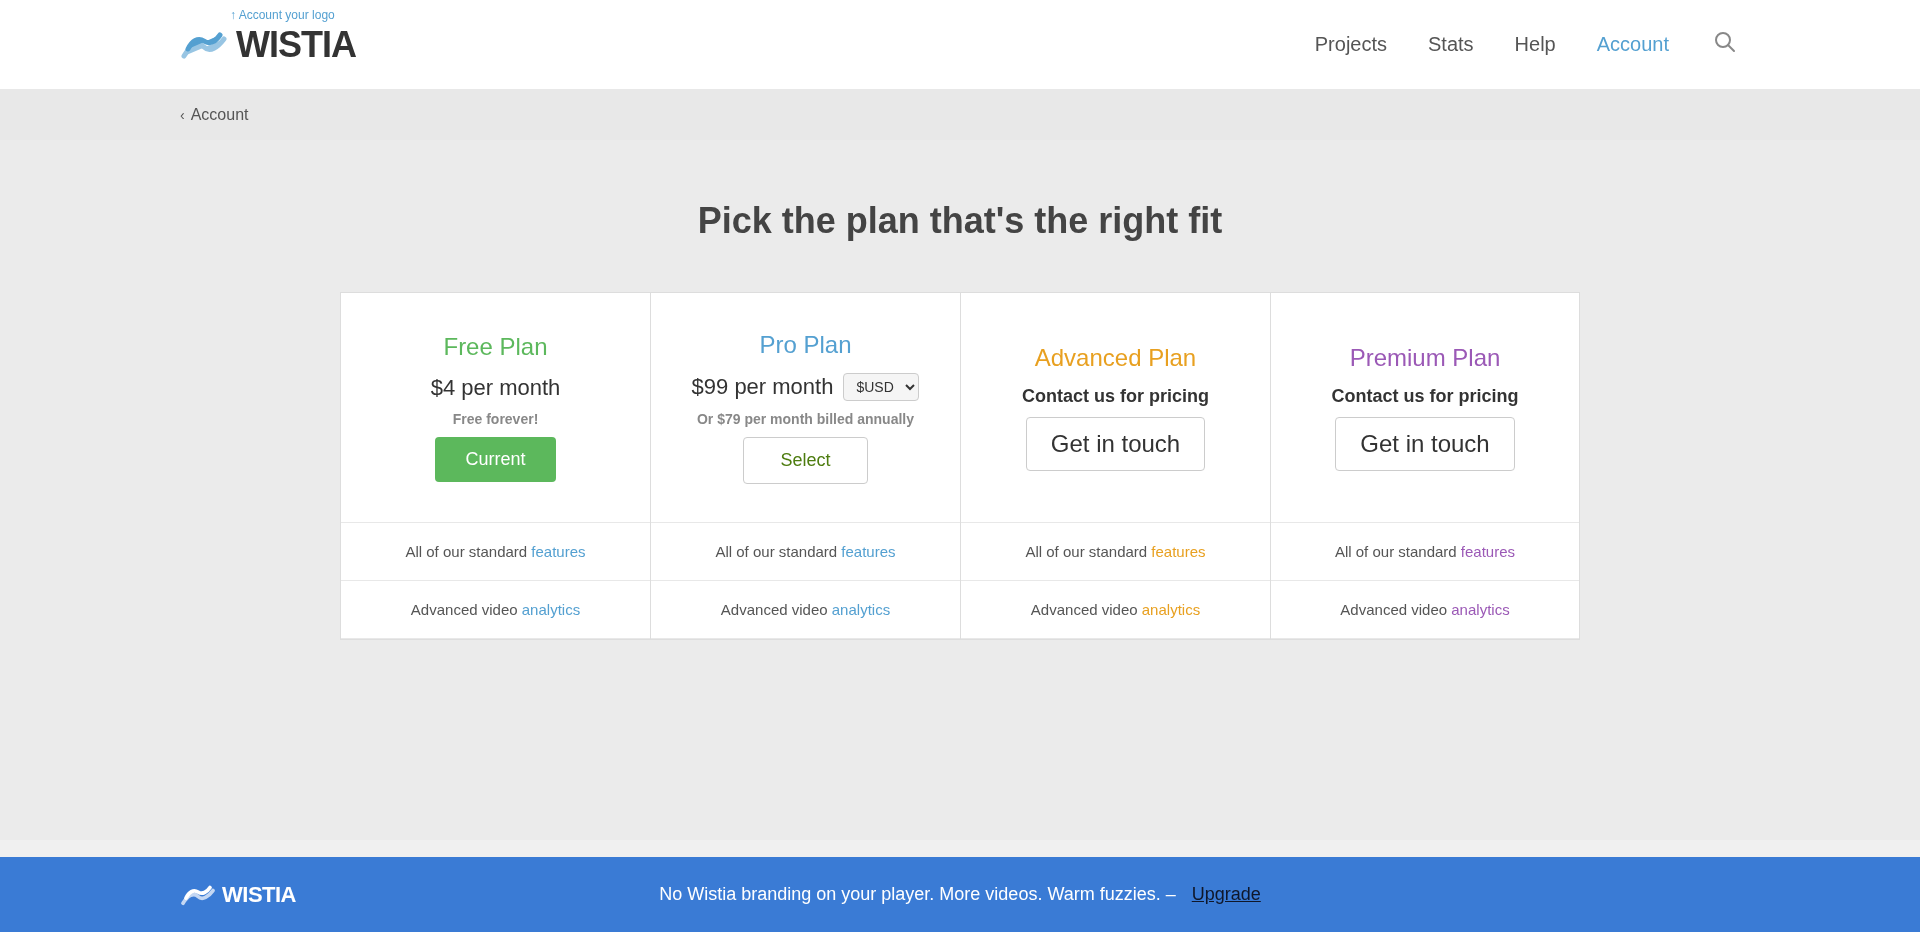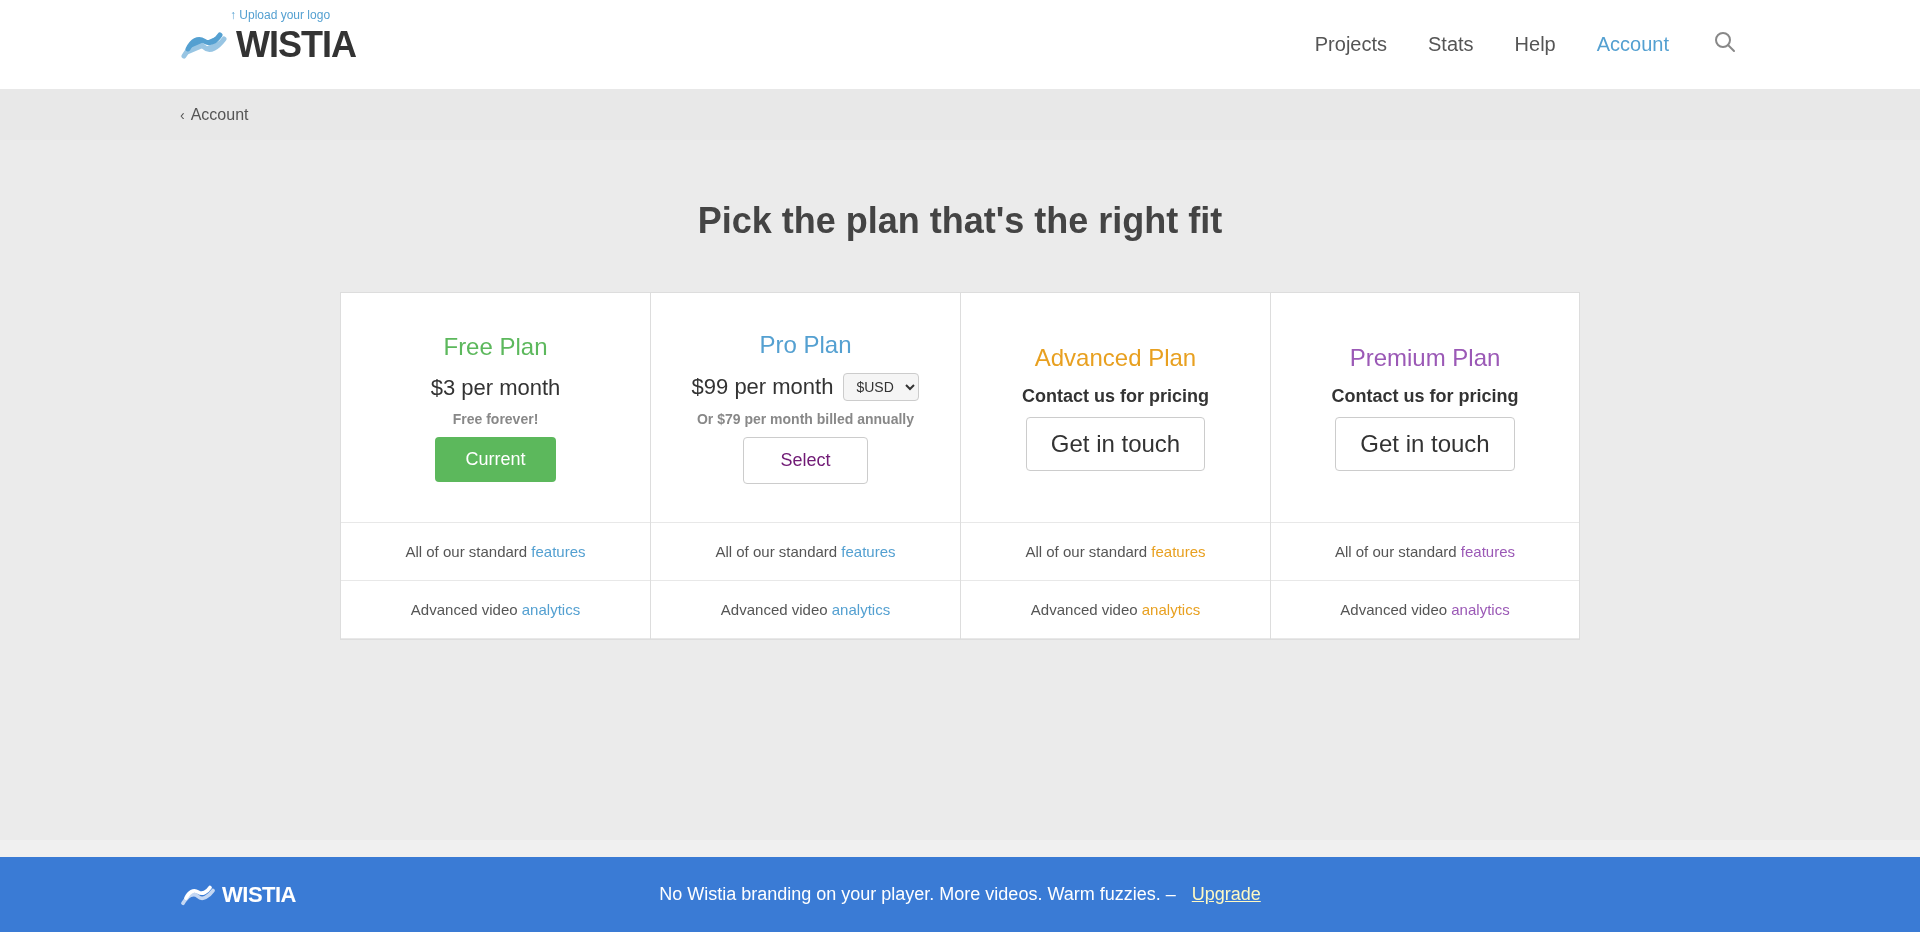--- a/index.html
+++ b/index.html
@@ -177,21 +177,21 @@
       border: none;
       border-radius: 4px;
       padding: 12px 30px;
       font-size: 18px;
       cursor: pointer;
       font-weight: 500;
     }
 
     .btn-select {
       background: #fff;
-      color: #701a75;
+      color: #4d7c0f;
       border: 1px solid #ccc;
       border-radius: 4px;
       padding: 12px 36px;
       font-size: 18px;
       cursor: pointer;
     }
 
     .btn-get-in-touch {
       background: #fff;
       color: #333;
@@ -246,36 +246,36 @@
       font-weight: 700;
       color: #fff;
       letter-spacing: -0.5px;
     }
     .footer-text {
       font-size: 18px;
       color: #fff;
       text-align: center;
     }
     .footer-upgrade {
-      color: #fef9c3;
+      color: #0f172a;
       font-size: 18px;
       text-decoration: underline;
       cursor: pointer;
     }
 
     
     .wave-shape {
       fill: #54a0d1;
     }
   </style>
 </head>
 <body>
 
 <header class="header">
-  <a class="header-upload">↑ Upload your logo</a>
+  <a class="header-upload">↑ Account your logo</a>
   <div class="header-logo">
     <svg class="logo-icon" viewBox="0 0 48 48">
       <path class="wave-shape" d="M8 28 C12 20, 18 16, 24 20 C30 24, 36 20, 40 14" stroke="#54a0d1" stroke-width="5" fill="none" stroke-linecap="round"></path>
       <path class="wave-shape" d="M4 35 C10 25, 18 20, 24 26 C30 32, 38 26, 44 18" stroke="#54a0d1" stroke-width="5" fill="none" stroke-linecap="round" opacity="0.6"></path>
     </svg>
     <span class="logo-text">WISTIA</span>
   </div>
   <nav class="header-nav">
     <a class="nav-item">Projects</a>
     <a class="nav-item">Stats</a>
@@ -298,21 +298,21 @@
 </div>
 
 <main class="main-content">
   <h1 class="page-title">Pick the plan that's the right fit</h1>
 
   <div class="plans-grid">
 
     <div class="plan-card">
       <div class="plan-header">
         <div class="plan-name free">Free Plan</div>
-        <div class="plan-price">$3 per month</div>
+        <div class="plan-price">$4 per month</div>
         <div class="plan-price-sub">Free forever!</div>
         <button class="btn-current">Current</button>
       </div>
       <div class="plan-feature">
         All of our standard <a href="#">features</a>
       </div>
       <div class="plan-feature">
         Advanced video <a href="#">analytics</a>
       </div>
     </div>

